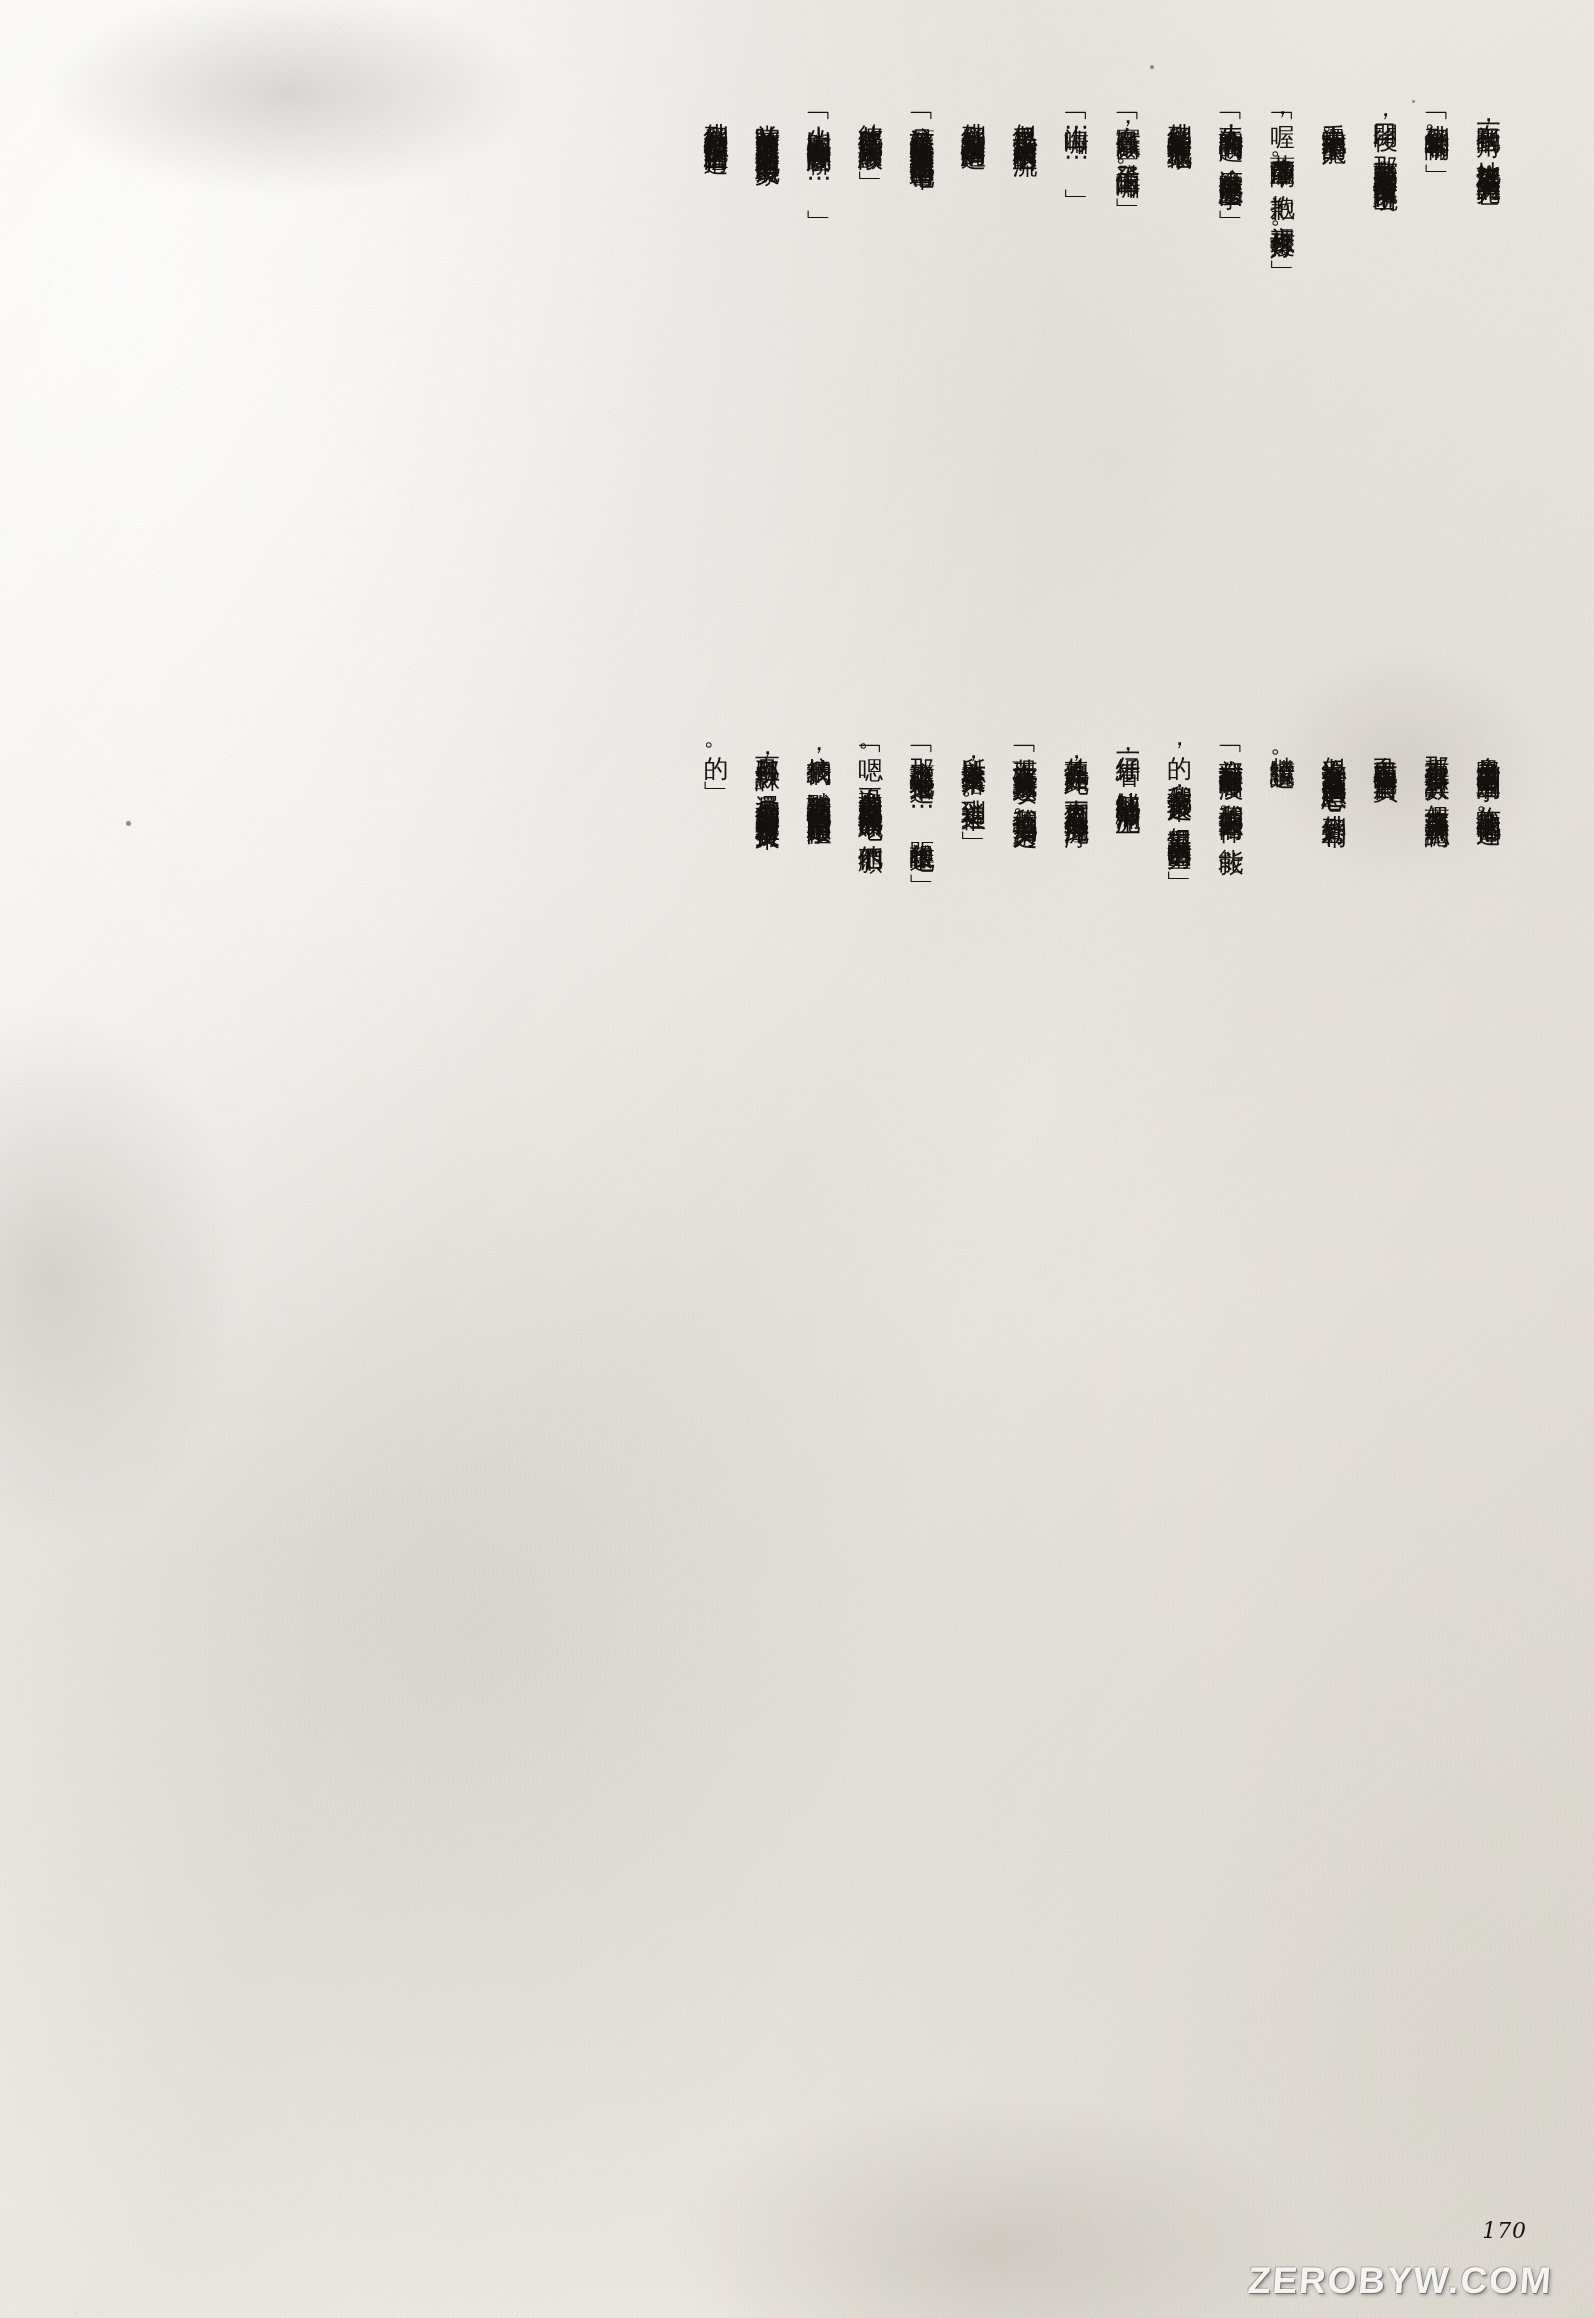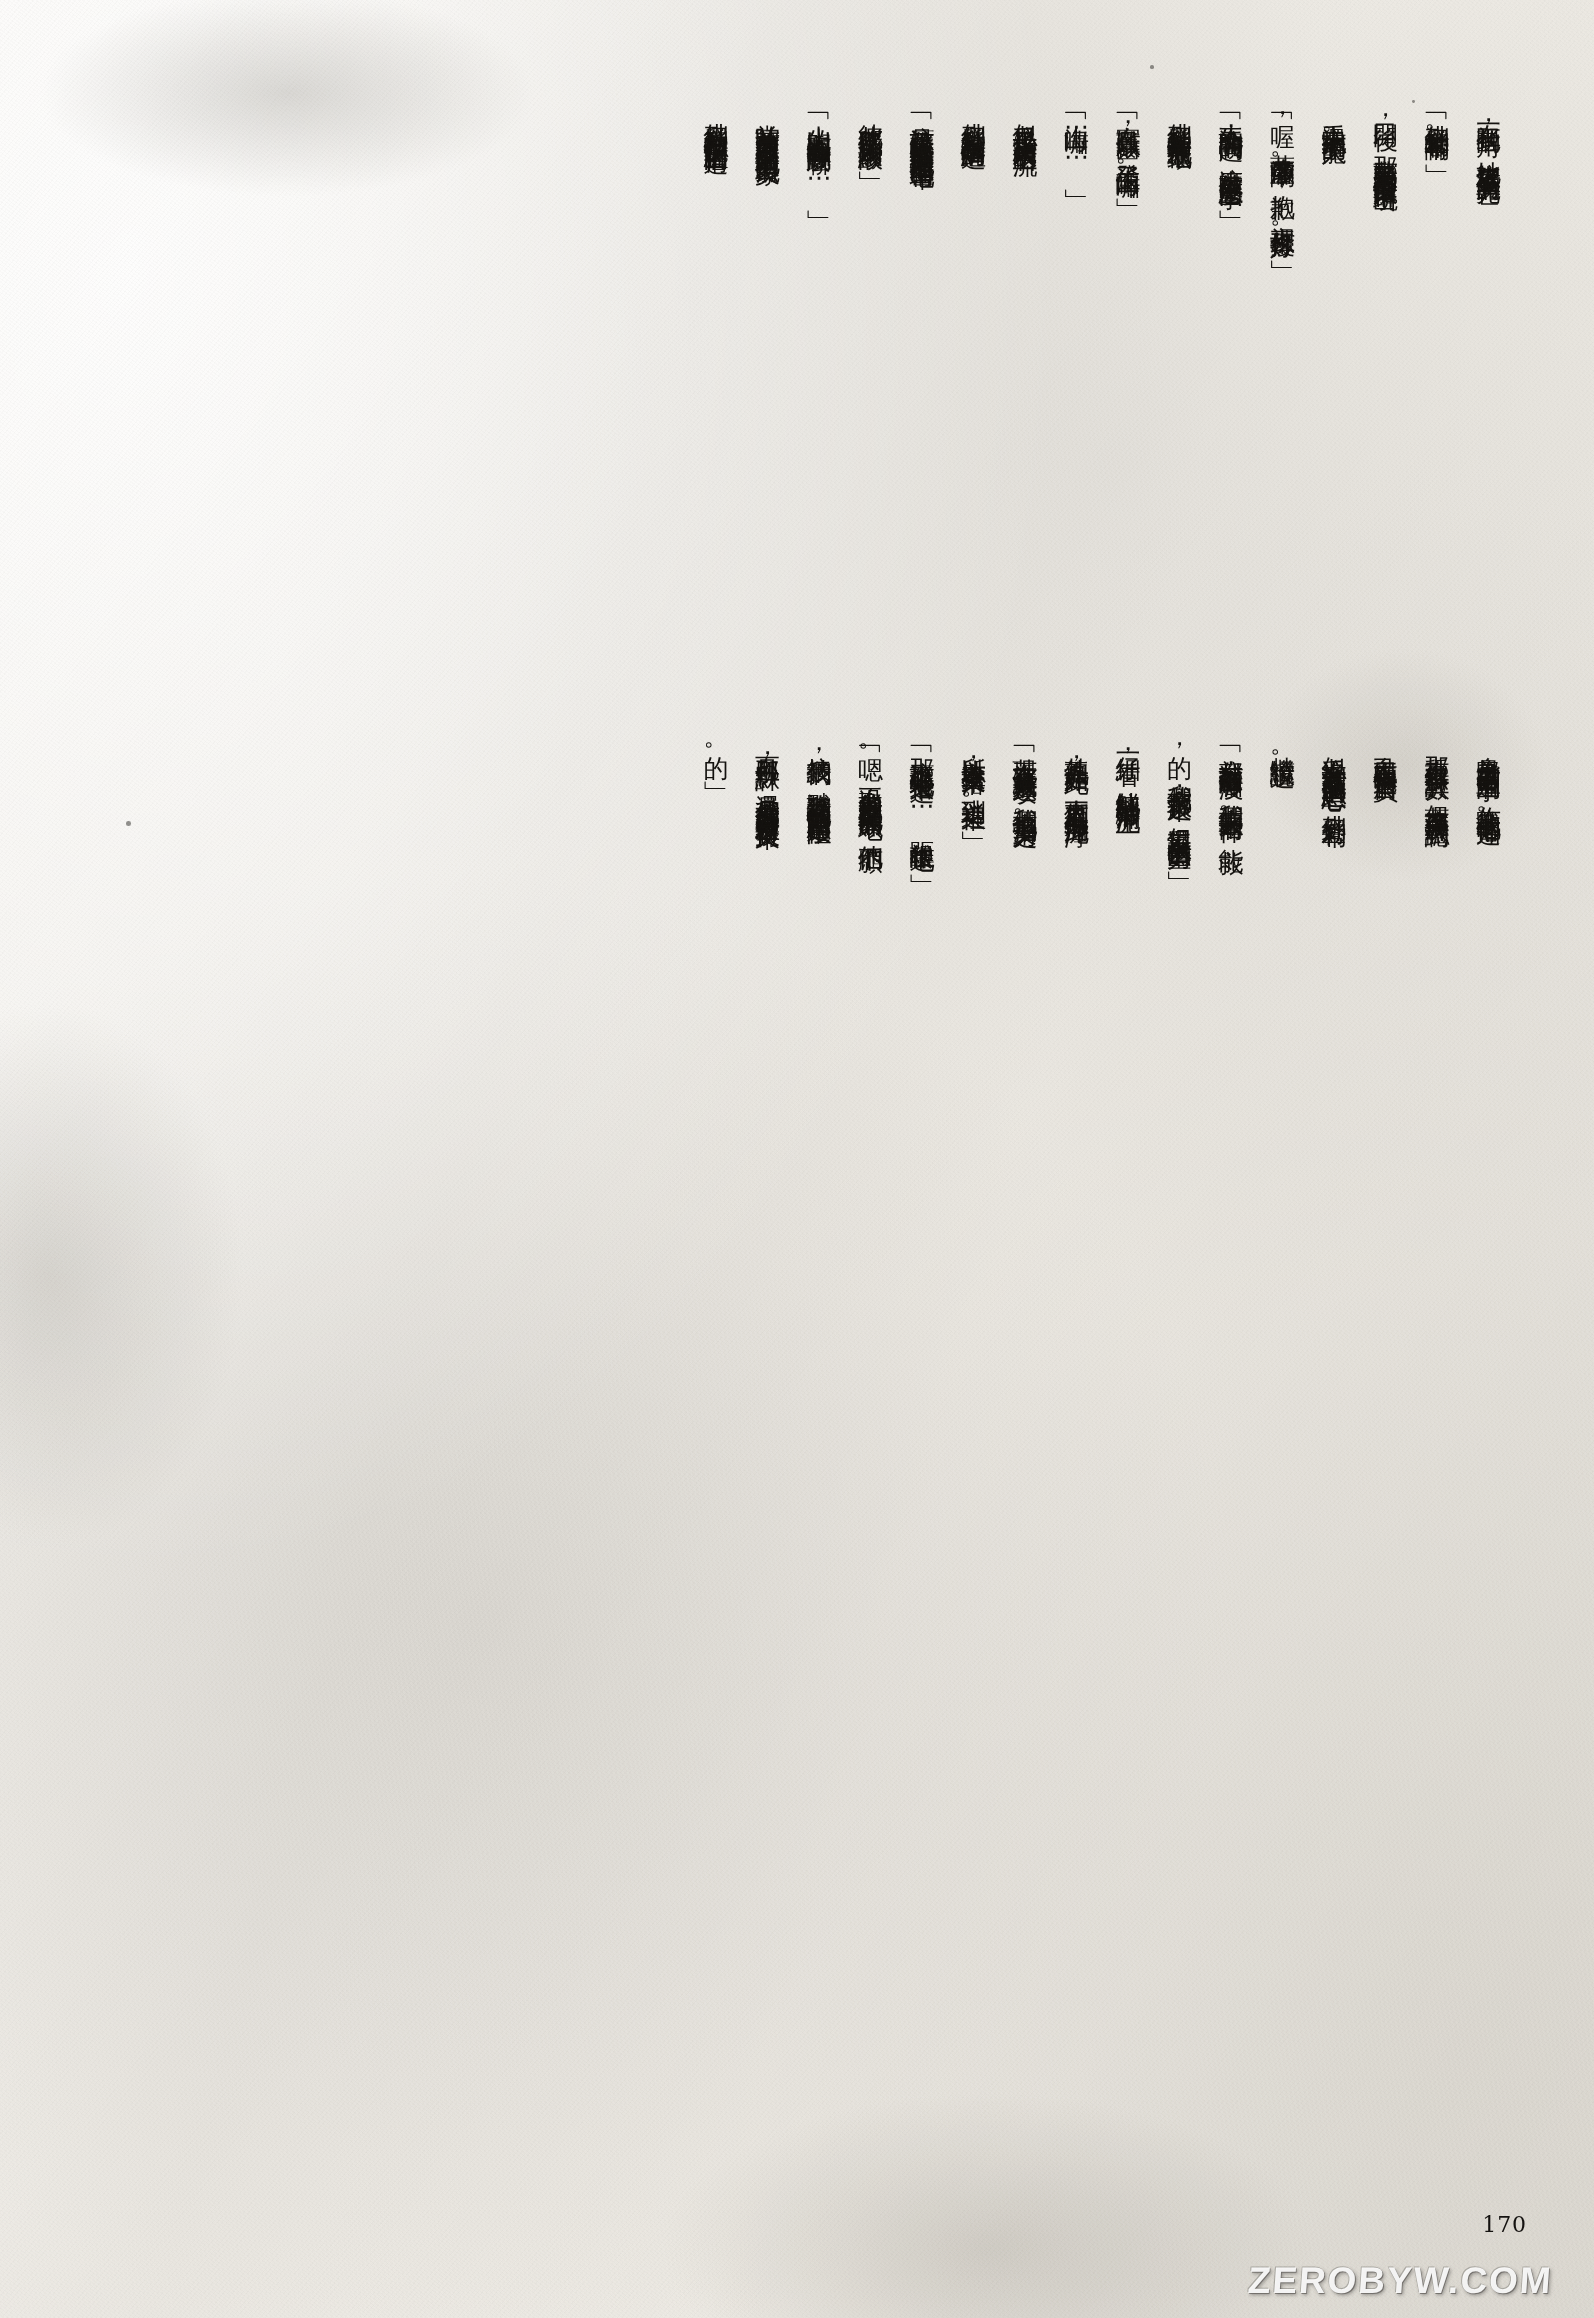--- a/index.html
+++ b/index.html
@@ -74,25 +74,26 @@
     max-height: 649px;
   }
   .vtext-block p {
     margin: 0;
     padding: 0;
   }
 
   #page-number {
     position: absolute;
     right: 67px;
-    bottom: 82px;
+    bottom: 76px;
     font-size: 22px;
     letter-spacing: 0.9px;
     color: #141210;
     font-family: "DejaVu Serif", "Liberation Serif", serif;
+    font-style: italic;
   }
 
   #watermark {
     position: absolute;
     right: 41px;
     bottom: 16.7px;
     font-family: "Liberation Sans", sans-serif;
     font-weight: bold;
     font-size: 37px;
     letter-spacing: 1.9px;

